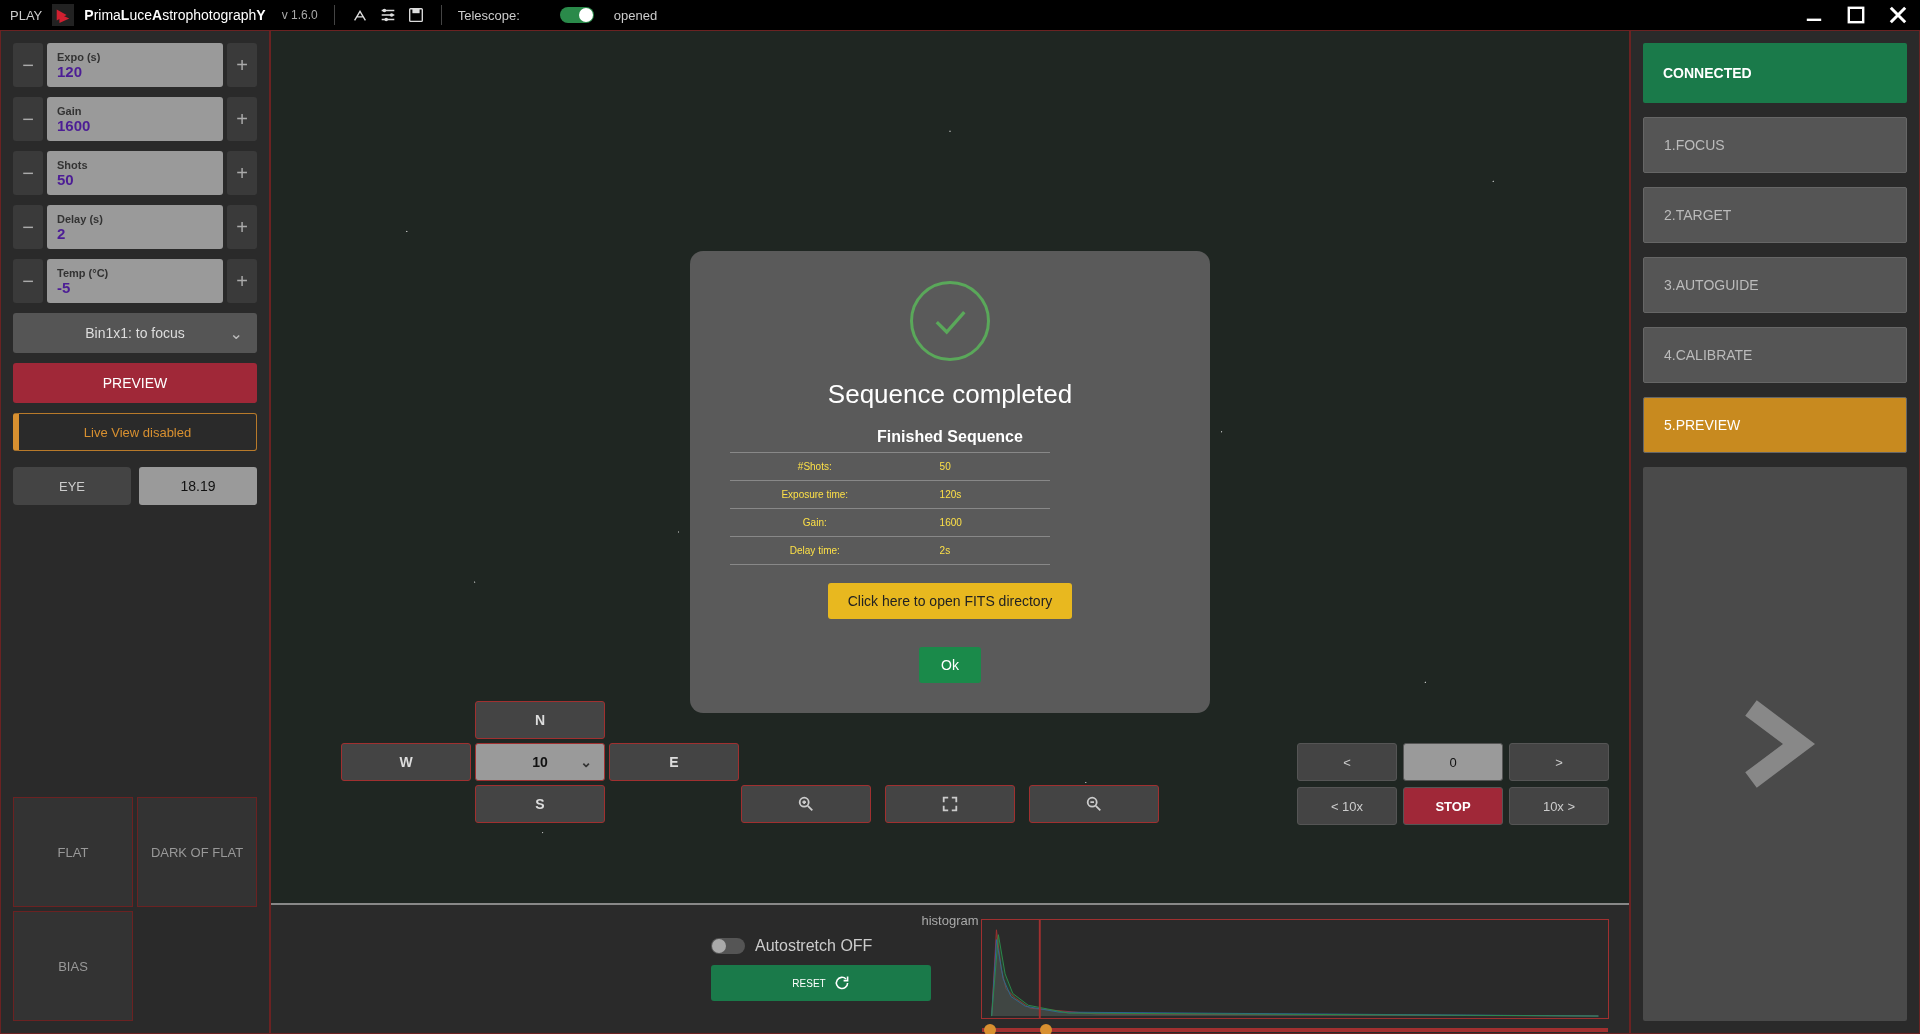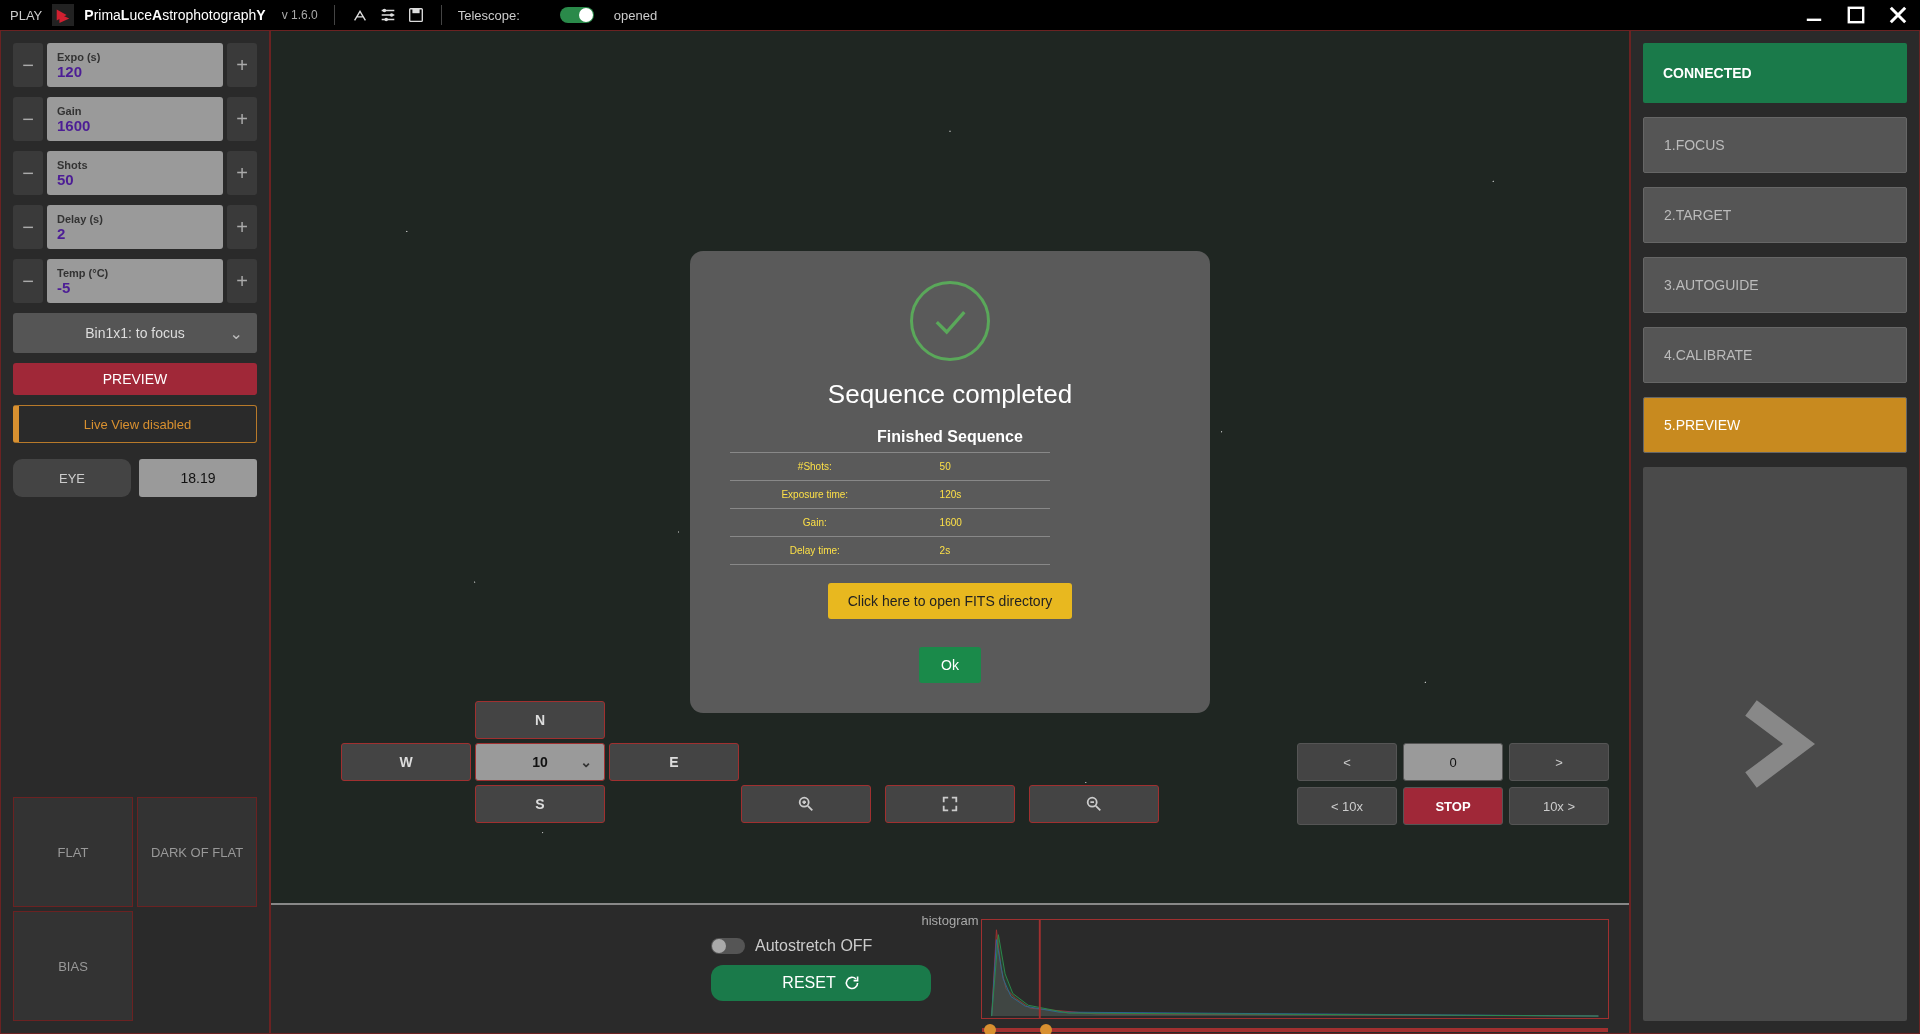--- a/index.html
+++ b/index.html
@@ -28,25 +28,25 @@
 
 .num-row { display:flex; gap:4px; align-items:stretch; height:44px; }
 .num-btn { width:30px; background:#3a3a3a; color:#aaa; display:flex; align-items:center; justify-content:center; font-size:20px; cursor:pointer; border-radius:3px; }
 .num-field { flex:1; background:#9a9a9a; border-radius:3px; padding:4px 10px; display:flex; flex-direction:column; justify-content:center;font-weight:bold; }
 .num-field .lbl { font-size:11px; color:#333; }
 .num-field .val { font-size:15px; color:#4c1d95; }
 
 .bin-select { height:40px; background:#555; border-radius:3px; display:flex; align-items:center; justify-content:center; color:#ddd; font-size:14px; position:relative; cursor:pointer; }
 .bin-select::after { content:'⌄'; position:absolute; right:14px; font-size:16px; color:#bbb; }
 
-.preview-btn { height:32px; background:#a02838; color:#fff; display:flex; align-items:center; justify-content:center; font-size:14px; border-radius:3px; cursor:pointer;text-align:right; }
+.preview-btn { height:40px; background:#a02838; color:#fff; display:flex; align-items:center; justify-content:center; font-size:14px; border-radius:3px; cursor:pointer;text-align:right; }
 .liveview { height:38px; border:1px solid #b87a2a; border-left:6px solid #d89030; color:#d89030; display:flex; align-items:center; justify-content:center; font-size:13px; border-radius:3px; }
 
 .eye-row { display:flex; gap:8px; margin-top:6px; }
-.eye-btn { flex:1; height:38px; background:#444; color:#ccc; display:flex; align-items:center; justify-content:center; border-radius:9px; font-size:13px; }
+.eye-btn { flex:1; height:38px; background:#444; color:#ccc; display:flex; align-items:center; justify-content:center; border-radius:4px; font-size:13px; }
 .eye-val { flex:1; height:38px; background:#9a9a9a; color:#111; display:flex; align-items:center; justify-content:center; border-radius:3px; font-size:14px; }
 
 .bottom-grid { display:grid; grid-template-columns:1fr 1fr; gap:4px; margin-top:auto; }
 .bottom-grid .cell { height:110px; background:#333; border:1px solid #6b2222; display:flex; align-items:center; justify-content:center; color:#999; font-size:13px; cursor:pointer; }
 
 
 .starfield { position:absolute; inset:0; background:radial-gradient(1px 1px at 10% 20%, #fff, transparent),
  radial-gradient(1px 1px at 30% 50%, #ddd, transparent),
  radial-gradient(1px 1px at 50% 10%, #fff, transparent),
  radial-gradient(1px 1px at 70% 40%, #eee, transparent),
@@ -75,21 +75,21 @@
 .nav-grid .zero { background:#9a9a9a; color:#111; }
 .nav-grid .stop { background:#a02838; color:#fff; font-weight:600; }
 
 
 .bottom-area { position:absolute; bottom:0; left:0; right:0; height:130px; background:#2a2a2a; border-top:2px solid #888; display:flex; align-items:center; padding:0 20px; gap:20px; }
 .histo-label { position:absolute; top:8px; left:50%; transform:translateX(-50%); color:#aaa; font-size:13px; }
 .autostretch-row { display:flex; flex-direction:column; gap:10px; align-items:flex-start; margin-left:420px; }
 .as-toggle-row { display:flex; align-items:center; gap:10px; }
 .as-toggle { width:34px; height:16px; background:#555; border-radius:10px; position:relative; cursor:pointer; }
 .as-toggle::after { content:''; width:14px; height:14px; background:#aaa; border-radius:50%; position:absolute; top:1px; left:1px; }
-.reset-btn { width:220px; height:36px; background:#1a7a4a; color:#fff; display:flex; align-items:center; justify-content:center; gap:8px; border-radius:12px; cursor:pointer; font-size:16px; }
+.reset-btn { width:220px; height:36px; background:#1a7a4a; color:#fff; display:flex; align-items:center; justify-content:center; gap:8px; border-radius:3px; cursor:pointer; font-size:10px; }
 .histo-plot { width:650px; height:100px; border:1px solid #a03030; margin-left:30px; position:relative; background:#2a2a2a; }
 .histo-plot svg { width:100%; height:100%; }
 .histo-slider { position:absolute; bottom:-14px; left:0; right:0; height:4px; background:#a03030; }
 .histo-slider .knob { width:12px; height:12px; background:#d89030; border-radius:50%; position:absolute; top:-4px; }
 
 
 .modal { position:absolute; top:220px; left:50%; transform:translateX(-50%); width:520px; background:#5a5a5a; border-radius:13px; padding:30px 40px; display:flex; flex-direction:column; align-items:center; gap:18px; z-index:100; }
 .modal .check-icon { width:80px; height:80px; border:3px solid #5aa85a; border-radius:50%; display:flex; align-items:center; justify-content:center; }
 .modal .check-icon svg { width:44px; height:44px; stroke:#5aa85a; stroke-width:3; fill:none; }
 .modal h2 { color:#fff; font-size:26px; font-weight:500; }

